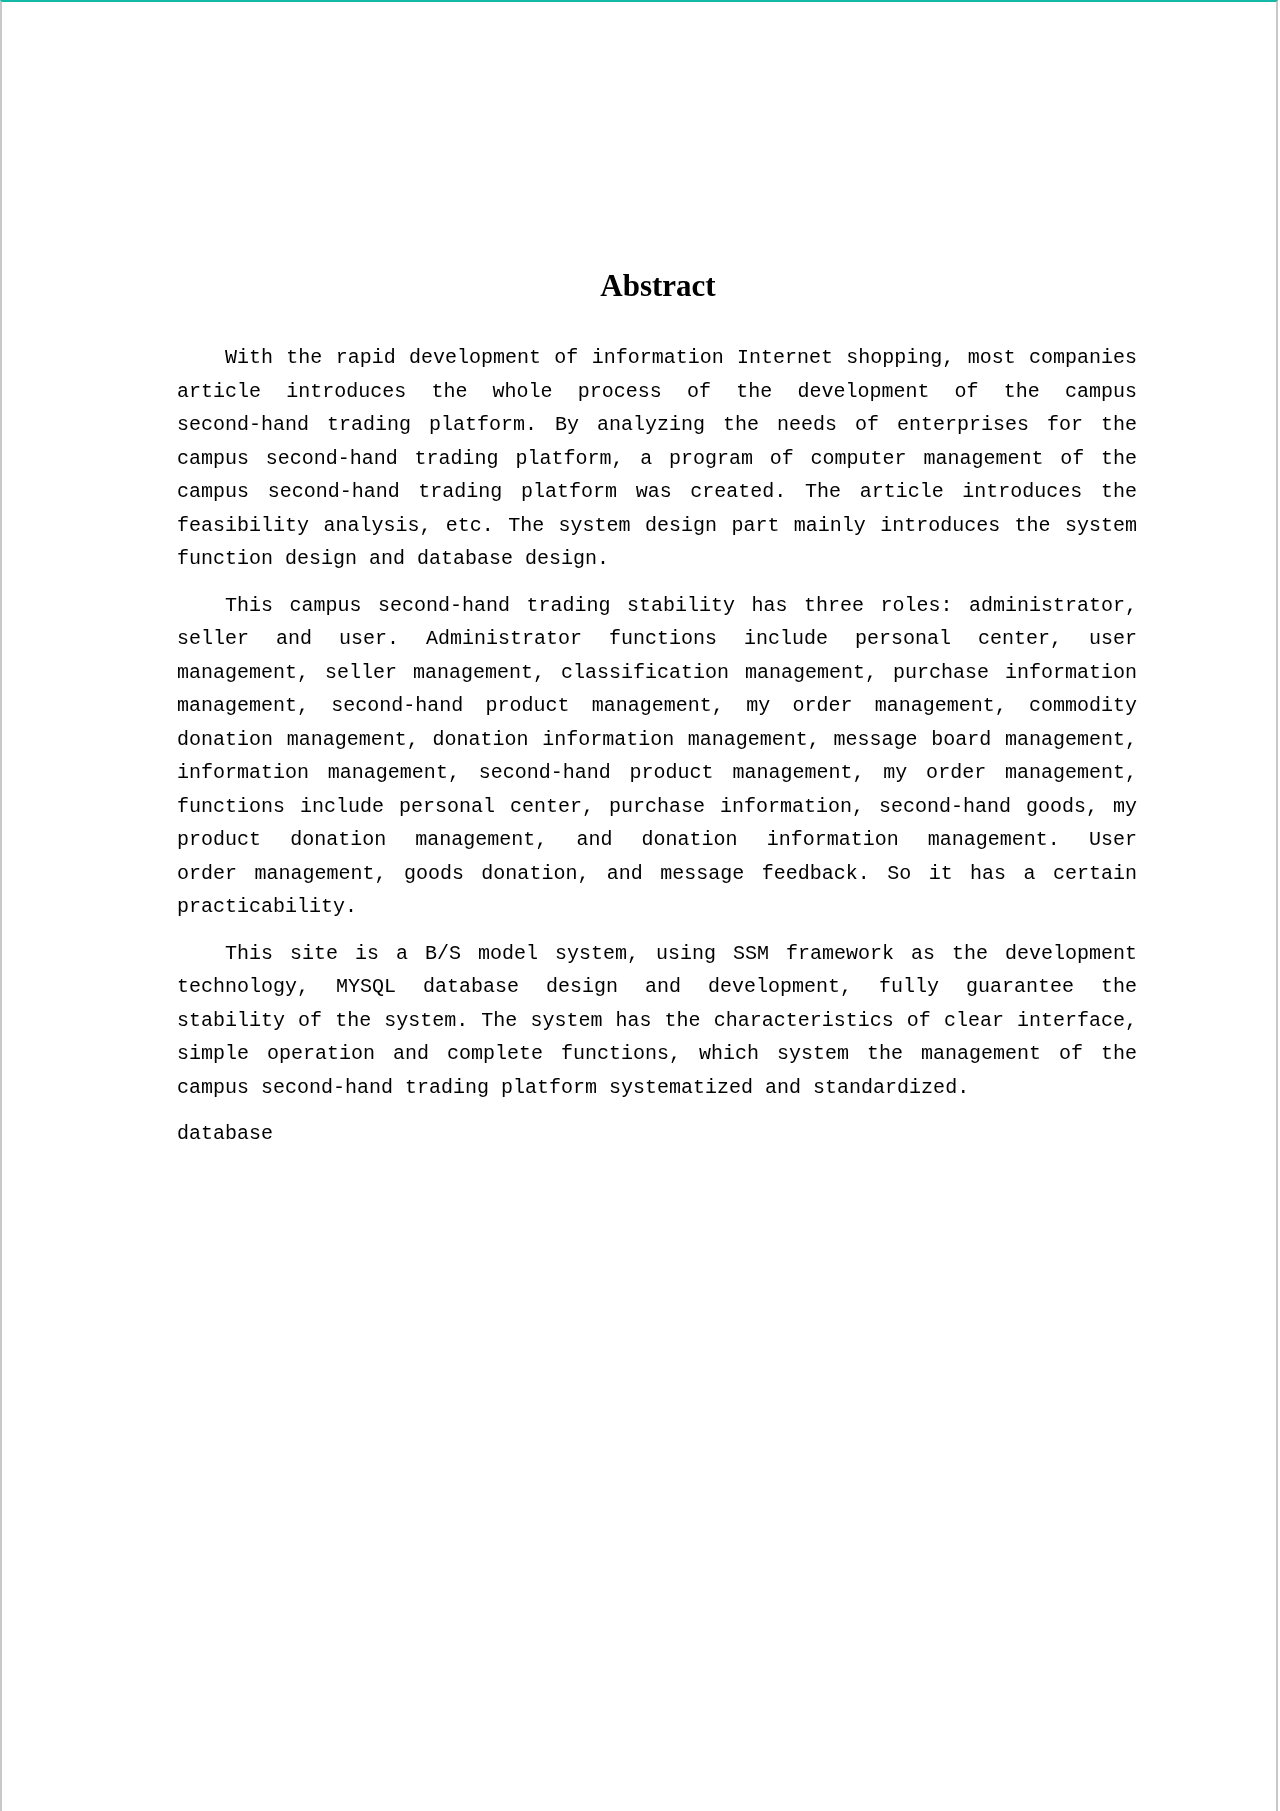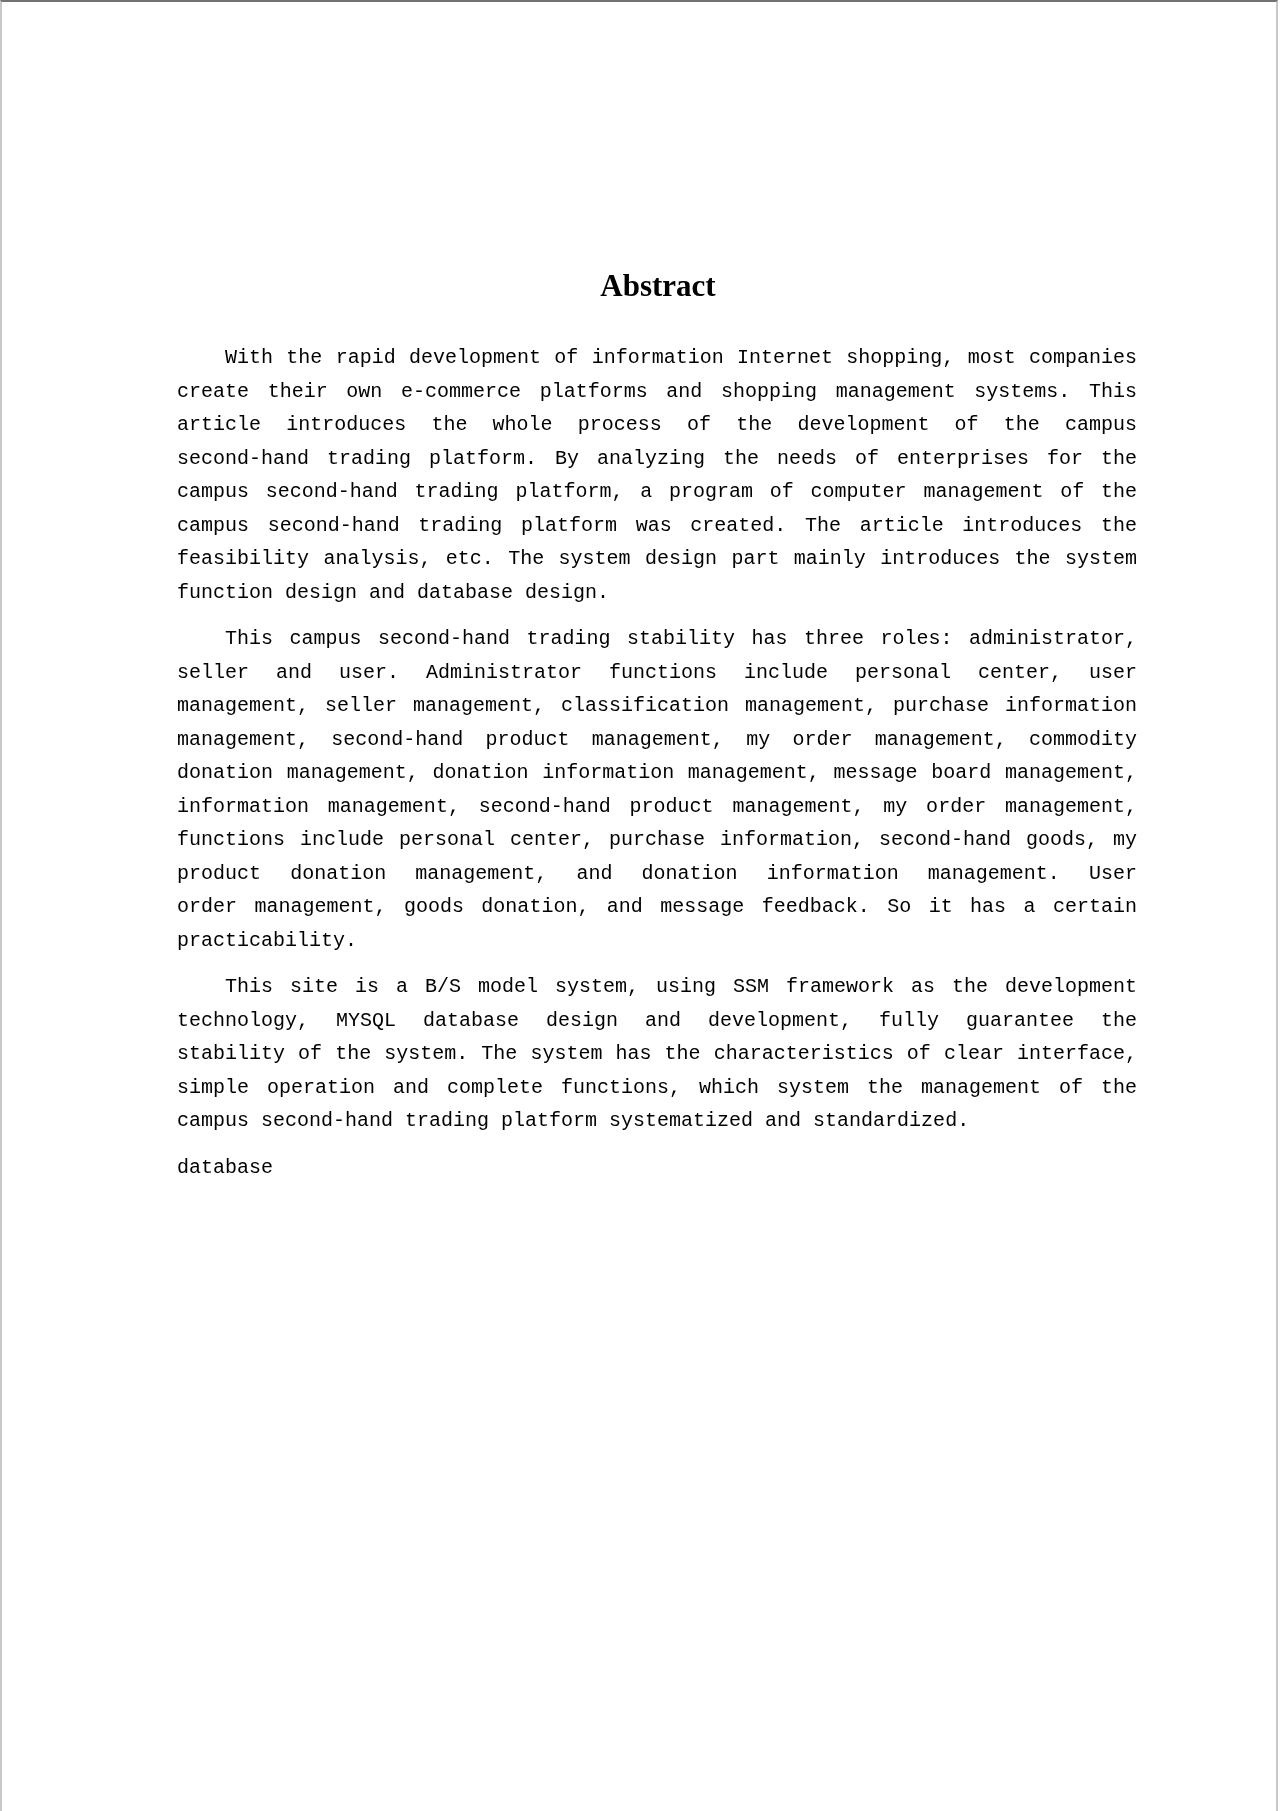--- a/index.html
+++ b/index.html
@@ -13,21 +13,21 @@
       position: relative;
       overflow: hidden;
     }
     .page {
       position: absolute;
       left: 0;
       top: 0;
       width: 1278px;
       height: 1811px;
       border-left: 2px solid #c8c8c8;
-      border-top: 2px solid #737373;
+      border-top: 2px solid #14b8a6;
       border-right: 2px solid #c8c8c8;
       box-sizing: border-box;
       background: #ffffff;
     }
     .title {
       position: absolute;
       left: 0;
       width: 1312px;
       top: 266px;
       text-align: center;
@@ -75,21 +75,20 @@
 </head>
 <body>
 
 <div class="page">
   <h1 class="title">Abstract</h1>
 
   <div class="body-text">
 
     <p class="para">
       <span class="line first">With the rapid development of information Internet shopping, most companies</span>
-      <span class="line">create their own e-commerce platforms and shopping management systems. This</span>
       <span class="line">article introduces the whole process of the development of the campus</span>
       <span class="line">second-hand trading platform. By analyzing the needs of enterprises for the</span>
       <span class="line">campus second-hand trading platform, a program of computer management of the</span>
       <span class="line">campus second-hand trading platform was created. The article introduces the</span>
       <span class="line">feasibility analysis, etc. The system design part mainly introduces the system</span>
       <span class="line last">function design and database design.</span>
     </p>
 
     <p class="para">
       <span class="line first">This campus second-hand trading stability has three roles: administrator,</span>

